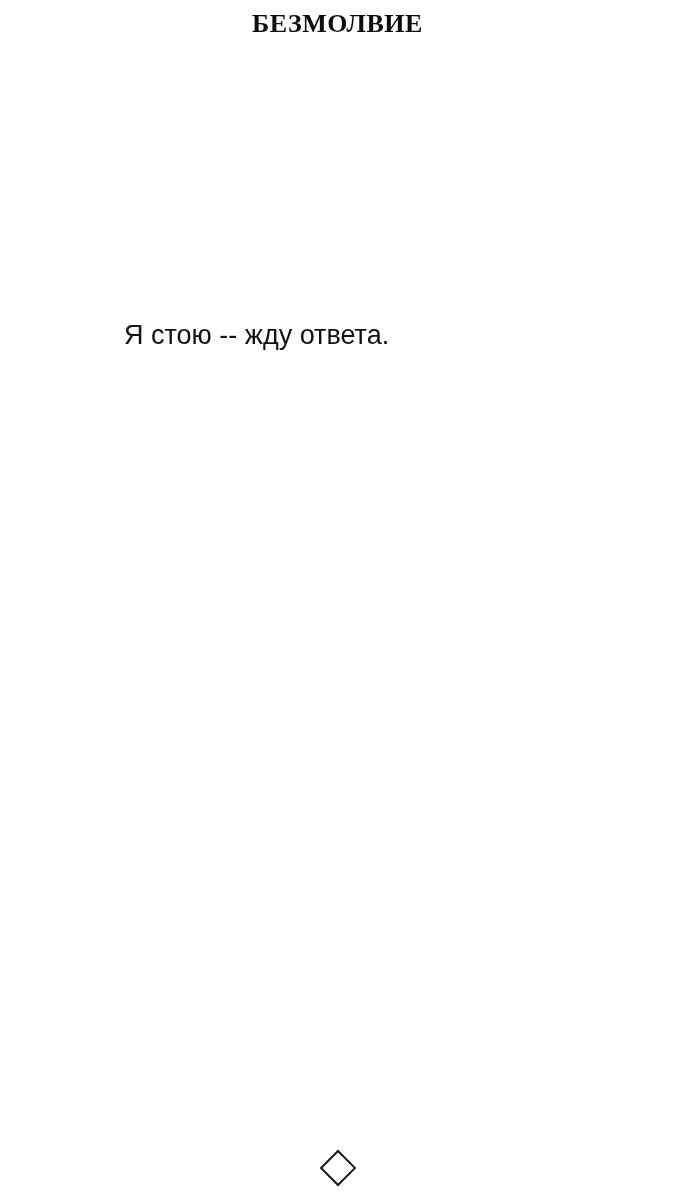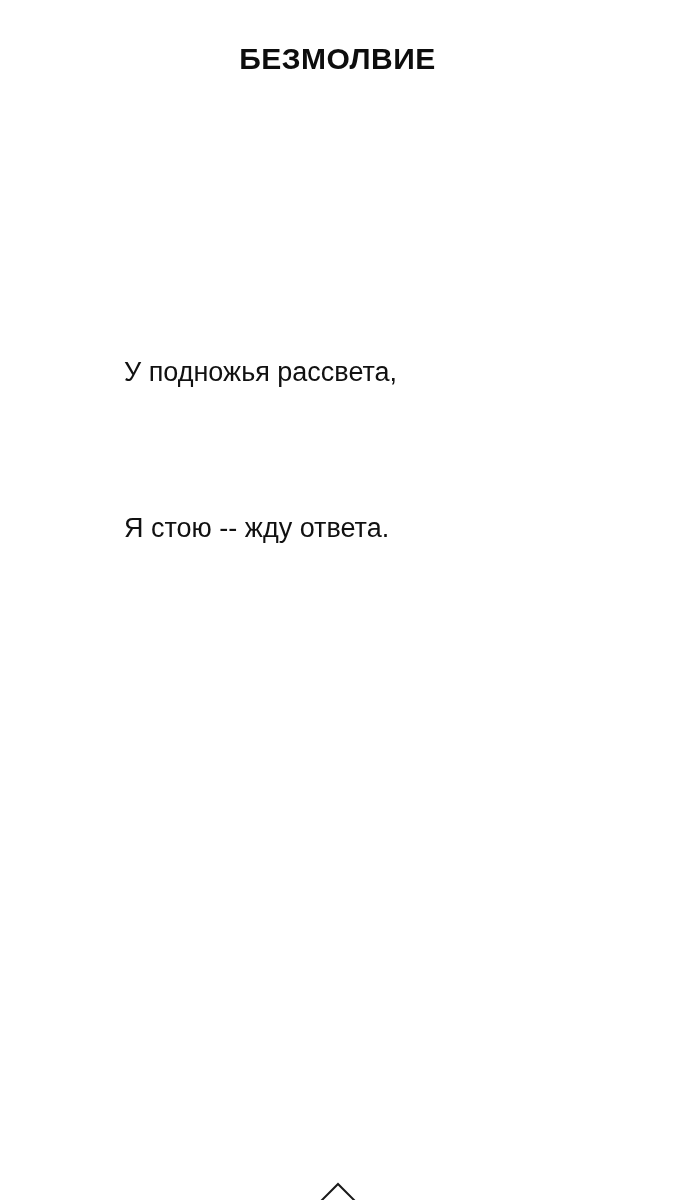--- a/index.html
+++ b/index.html
@@ -15,25 +15,26 @@
     overflow: hidden;
   }
   .page {
     position: relative;
     width: 675px;
     height: 1200px;
     box-sizing: border-box;
   }
   .title {
     text-align: center;
-    font-size: 30px;
+    font-size: 26px;
     font-weight: bold;
     letter-spacing: 0.5px;
-    margin-top: 42px;
+    margin-top: 9px;
     color: #0d0d0d;
+    font-family: Liberation Serif, serif;
   }
   .poem {
     margin-top: 62px;
     padding-left: 124px;
     font-size: 27px;
     line-height: 52px;
     color: #111111;
     white-space: pre-wrap;
   }
   .stanza {
@@ -64,21 +65,20 @@
 </style>
 </head>
 <body>
 
 <div class="page">
 
   <div class="title">БЕЗМОЛВИЕ</div>
 
   <div class="poem">
     <div class="stanza">
-      <span class="line">У подножья рассвета,</span>
       <span class="line">Я стою -- жду ответа.</span>
     </div>
     <div class="stanza">
       
       
       
       
       
       
       

